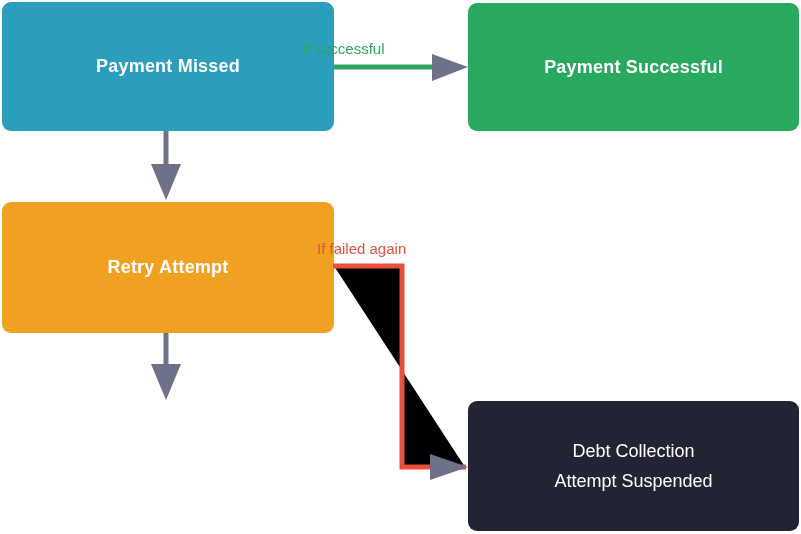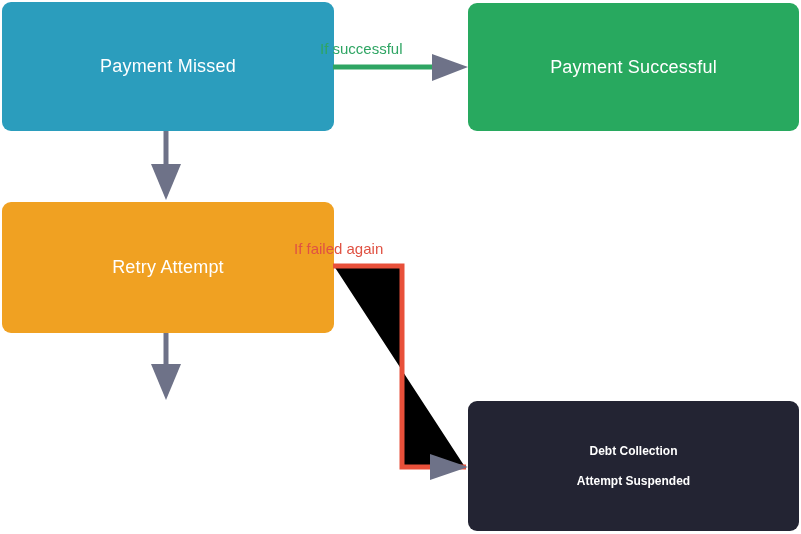--- a/index.html
+++ b/index.html
@@ -21,47 +21,47 @@
     display: flex;
     flex-direction: column;
     align-items: center;
     justify-content: center;
     text-align: center;
     color: var(--text-white, #ffffff);
     box-sizing: border-box;
   }
   .node .title {
     font-size: 18px;
-    font-weight: normal;
+    font-weight: bold;
     letter-spacing: 0.2px;
   }
   .node .line {
-    font-size: 12px;
-    font-weight: bold;
+    font-size: 18px;
+    font-weight: normal;
     line-height: 30px;
   }
   .node-payment-missed     { left: 2px;   top: 2px;   width: 332px; height: 129px; background: var(--teal,   #2B9DBD); }
   .node-payment-successful { left: 468px; top: 3px;   width: 331px; height: 128px; background: var(--green,  #28A95F); }
   .node-retry-attempt      { left: 2px;   top: 202px; width: 332px; height: 131px; background: var(--orange, #F0A122); }
   .node-late-fee-applied   { left: 2px;   top: 400px; width: 332px; height: 130px; background: var(--red,    #E2503E); }
   .node-debt-collection    { left: 468px; top: 401px; width: 331px; height: 130px; background: var(--dark,   #232433); }
 
   .overlay {
     position: absolute;
     left: 0;
     top: 0;
     pointer-events: none;
   }
   .edge-label {
     position: absolute;
     font-size: 15px;
     white-space: nowrap;
   }
-  .edge-label-successful { left: 320px; top: 40px;  color: var(--edge-green, #2EA563); }
-  .edge-label-failed     { left: 294px; top: 240px; color: var(--label-red,  #E05243); }
+  .edge-label-successful { left: 302px; top: 40px;  color: var(--edge-green, #2EA563); }
+  .edge-label-failed     { left: 317px; top: 240px; color: var(--label-red,  #E05243); }
 </style>
 </head>
 <body>
 
 <div class="canvas">
 
   <div class="node node-payment-missed">
     <span class="title">Payment Missed</span>
   </div>
 

